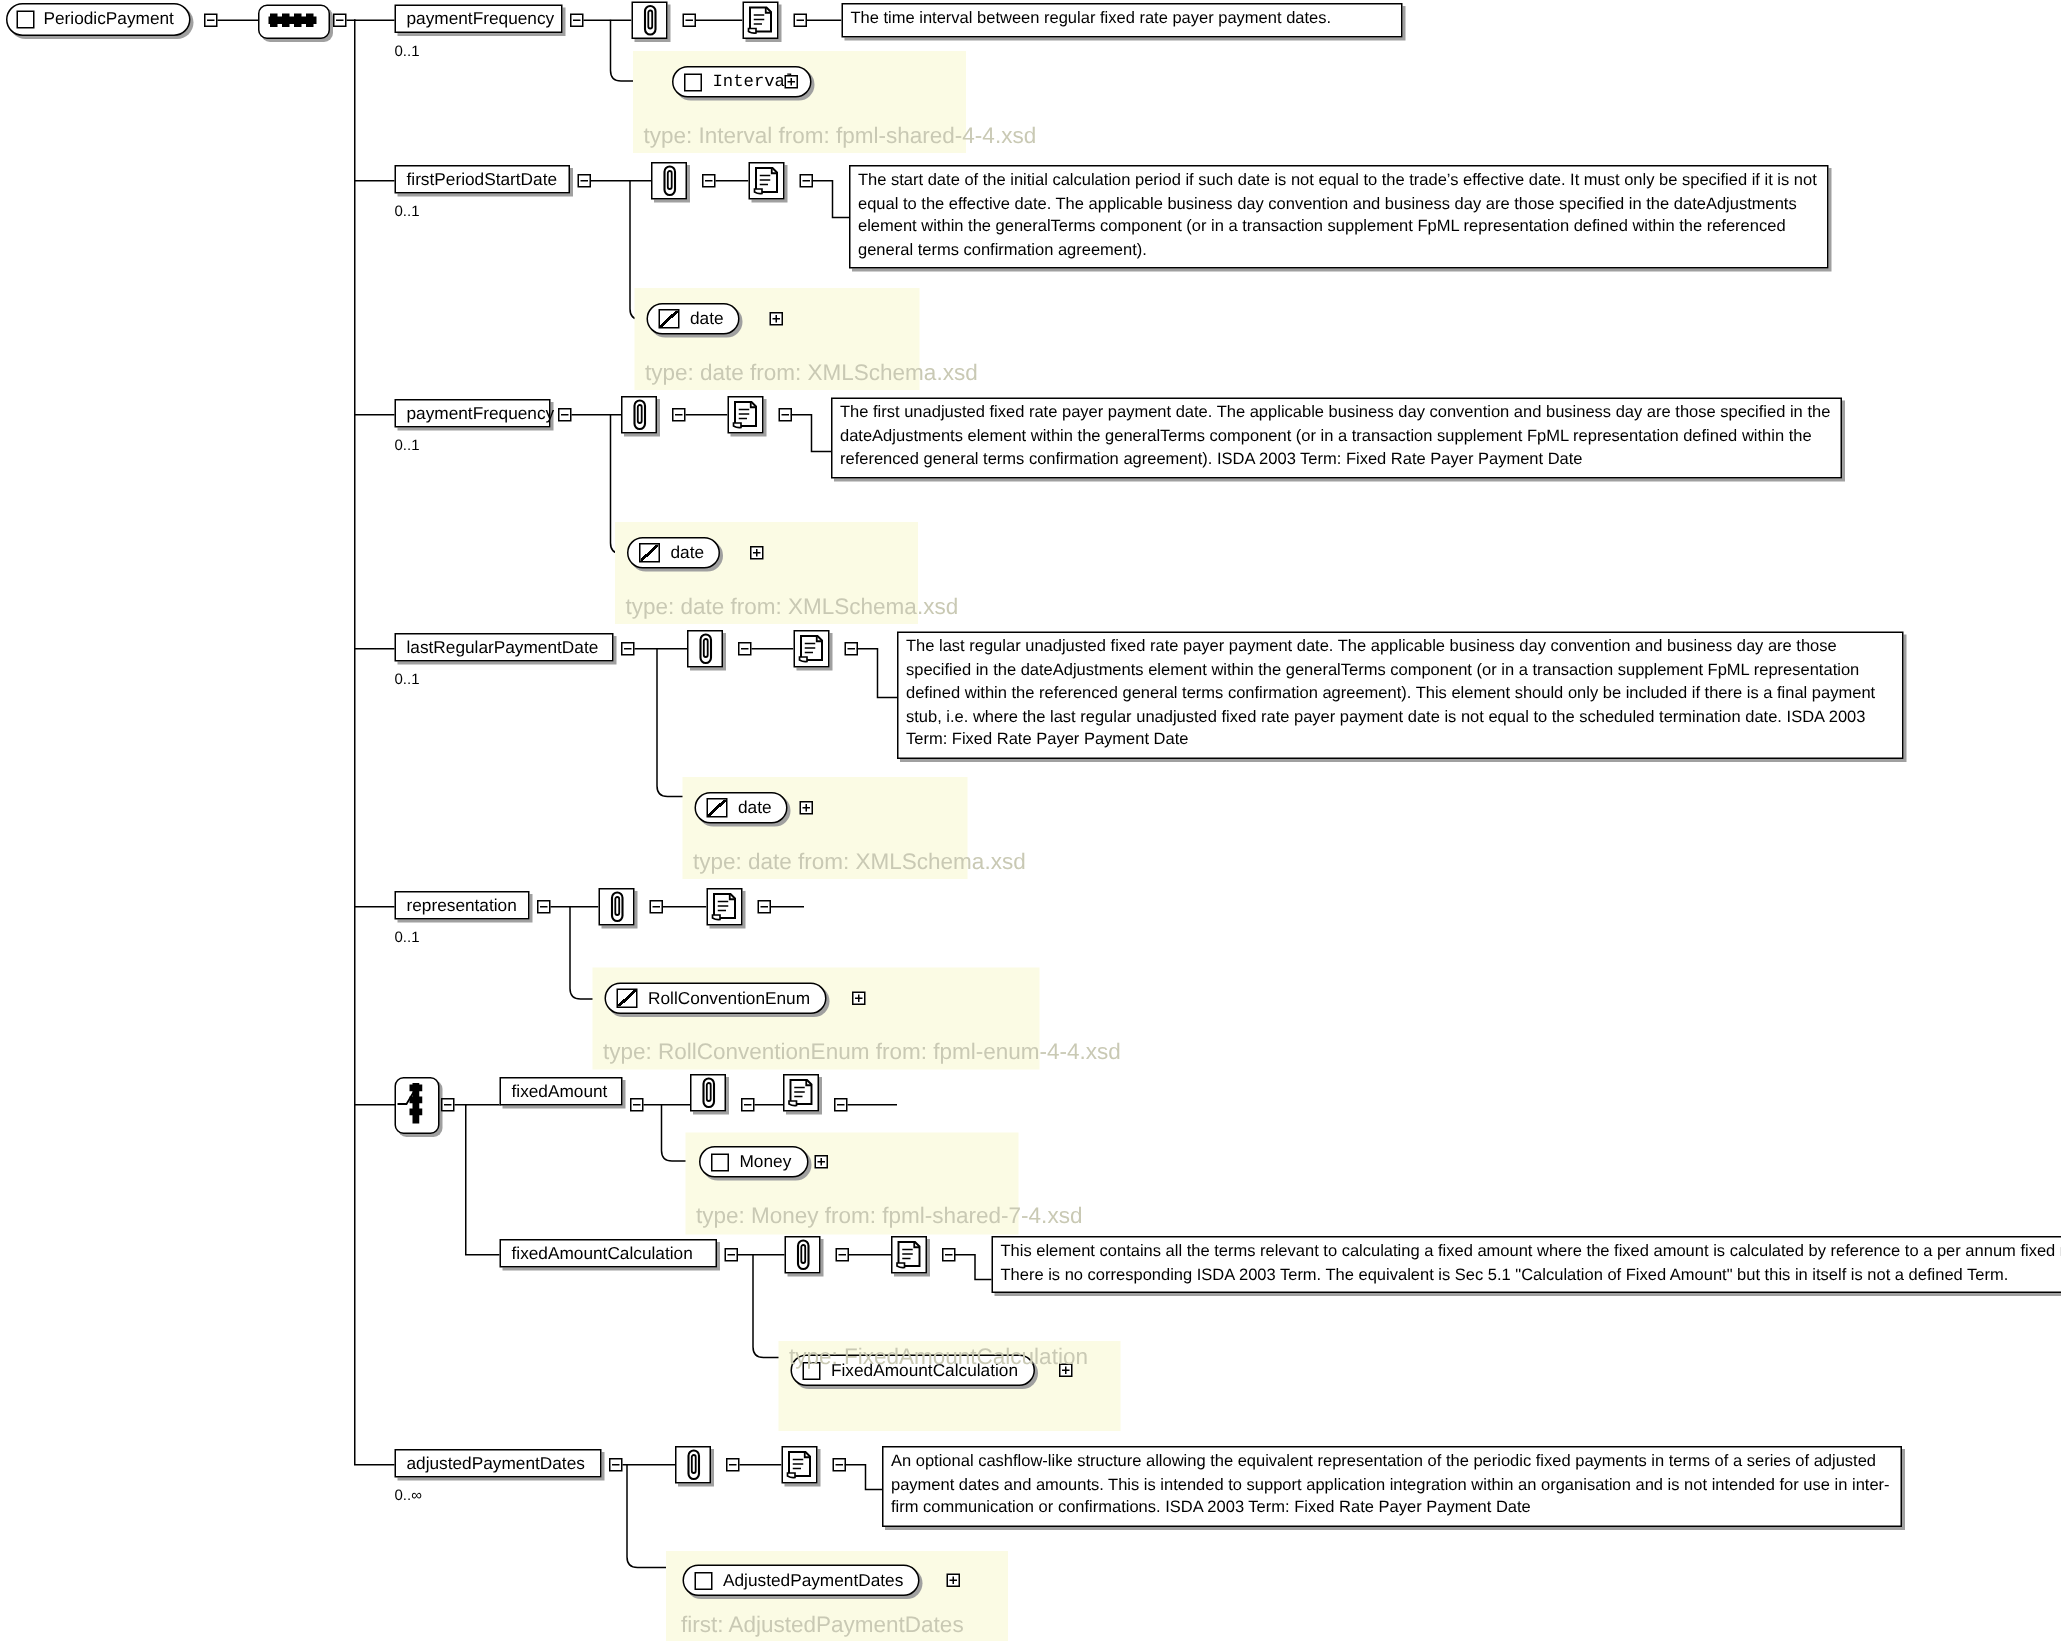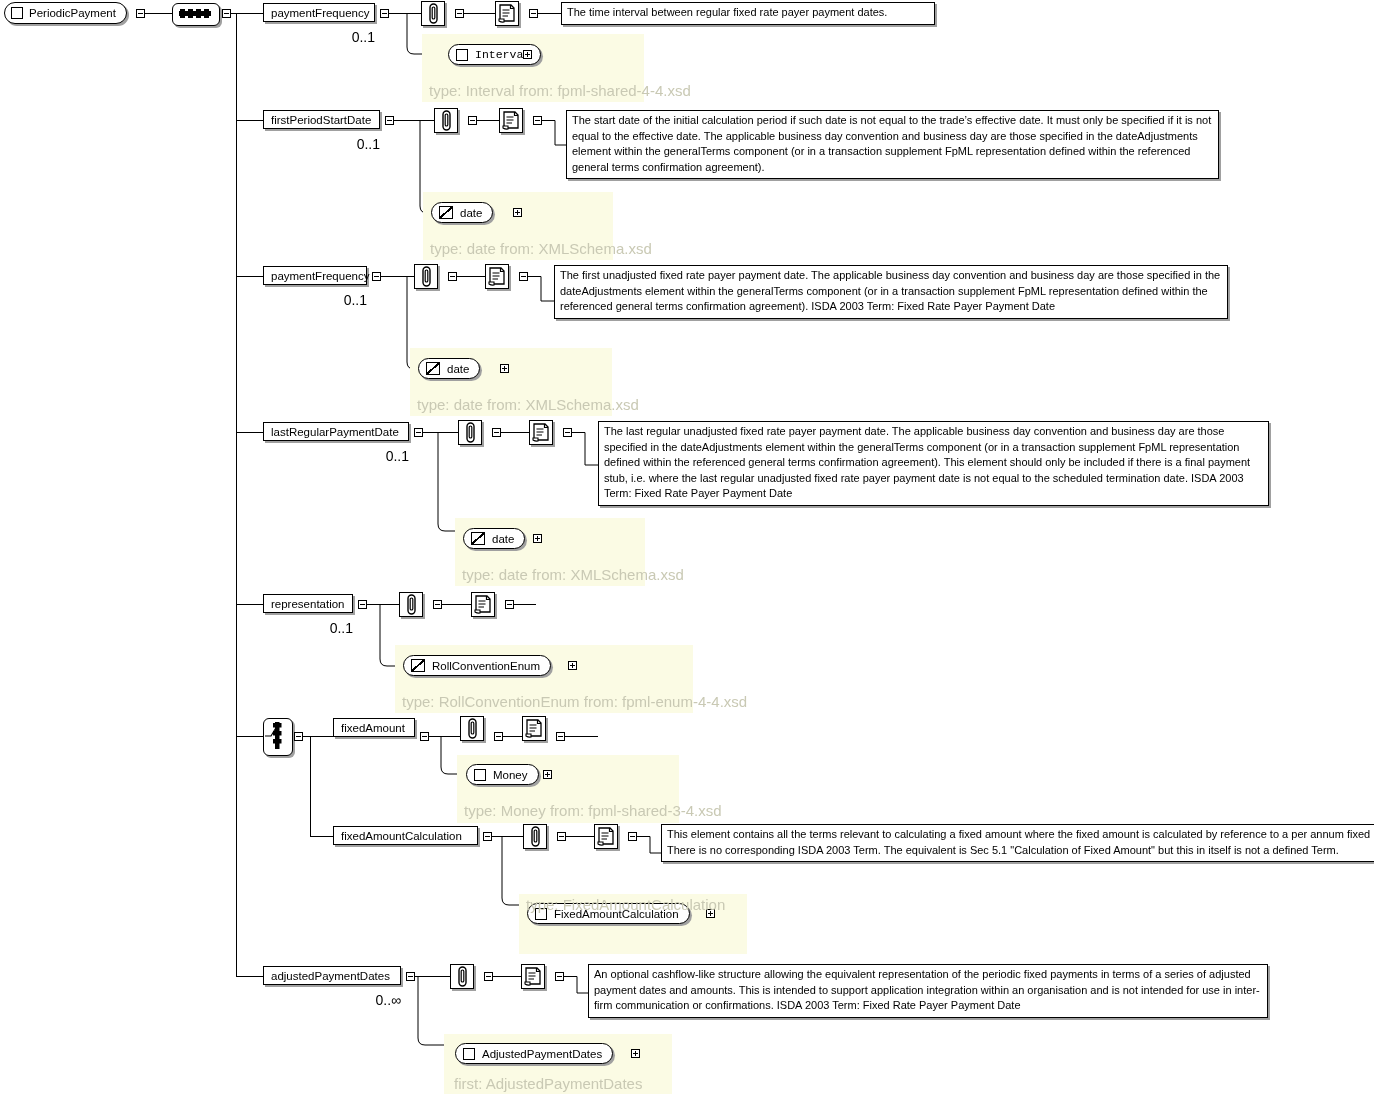--- a/index.html
+++ b/index.html
@@ -27,24 +27,24 @@
     box-shadow:2px 2px 0 0 #a0a0a0;
     height:19px;
     line-height:19px;
     padding:0 7px;
     white-space:nowrap;
     font-size:11.5px;
     box-sizing:border-box;
   }
   .card{
     position:absolute;
-    font-size:14px;
+    font-size:10px;
     color:#000;
     white-space:nowrap;
-    text-align:right;
+    text-align:left;
   }
 
   
   .rootbox{
     position:absolute;
     border:1px solid #000;
     background:#fff;
     height:22px;
     line-height:20px;
     padding:0 10px 0 6px;
@@ -416,21 +416,21 @@
   <div class="tog" style="left:556px;top:732px;"></div>
   <div class="ln lnh" style="left:565px;top:736px;width:33px;"></div>
 
 
   <div class="typepanel" style="left:457px;top:755px;width:222px;height:68px;"></div>
   <div class="typenode" style="left:466px;top:764px;">
     <span class="sq"></span>
     <span>Money</span>
   </div>
   <div class="tog plus" style="left:543px;top:770px;"></div>
-  <div class="typelabel" style="left:464px;top:802px;">type: Money from: fpml-shared-3-4.xsd</div>
+  <div class="typelabel" style="left:464px;top:802px;">type: Money from: fpml-shared-7-4.xsd</div>
 
   <div class="ln lnh" style="left:310px;top:836px;width:24px;"></div>
   <div class="elembox" style="left:333px;top:826px;width:145px;">
     <span>fixedAmountCalculation</span>
   </div>
   <div class="tog" style="left:483px;top:832px;"></div>
   <div class="ln lnh" style="left:492px;top:836px;width:32px;"></div>
   <svg class="elbow" style="left:501px;top:836px;" width="40" height="85">
     <path d="M1,0 L1,62 Q1,69 8,69 L38,69" fill="none" stroke="#000" stroke-width="1"></path>
   </svg>

